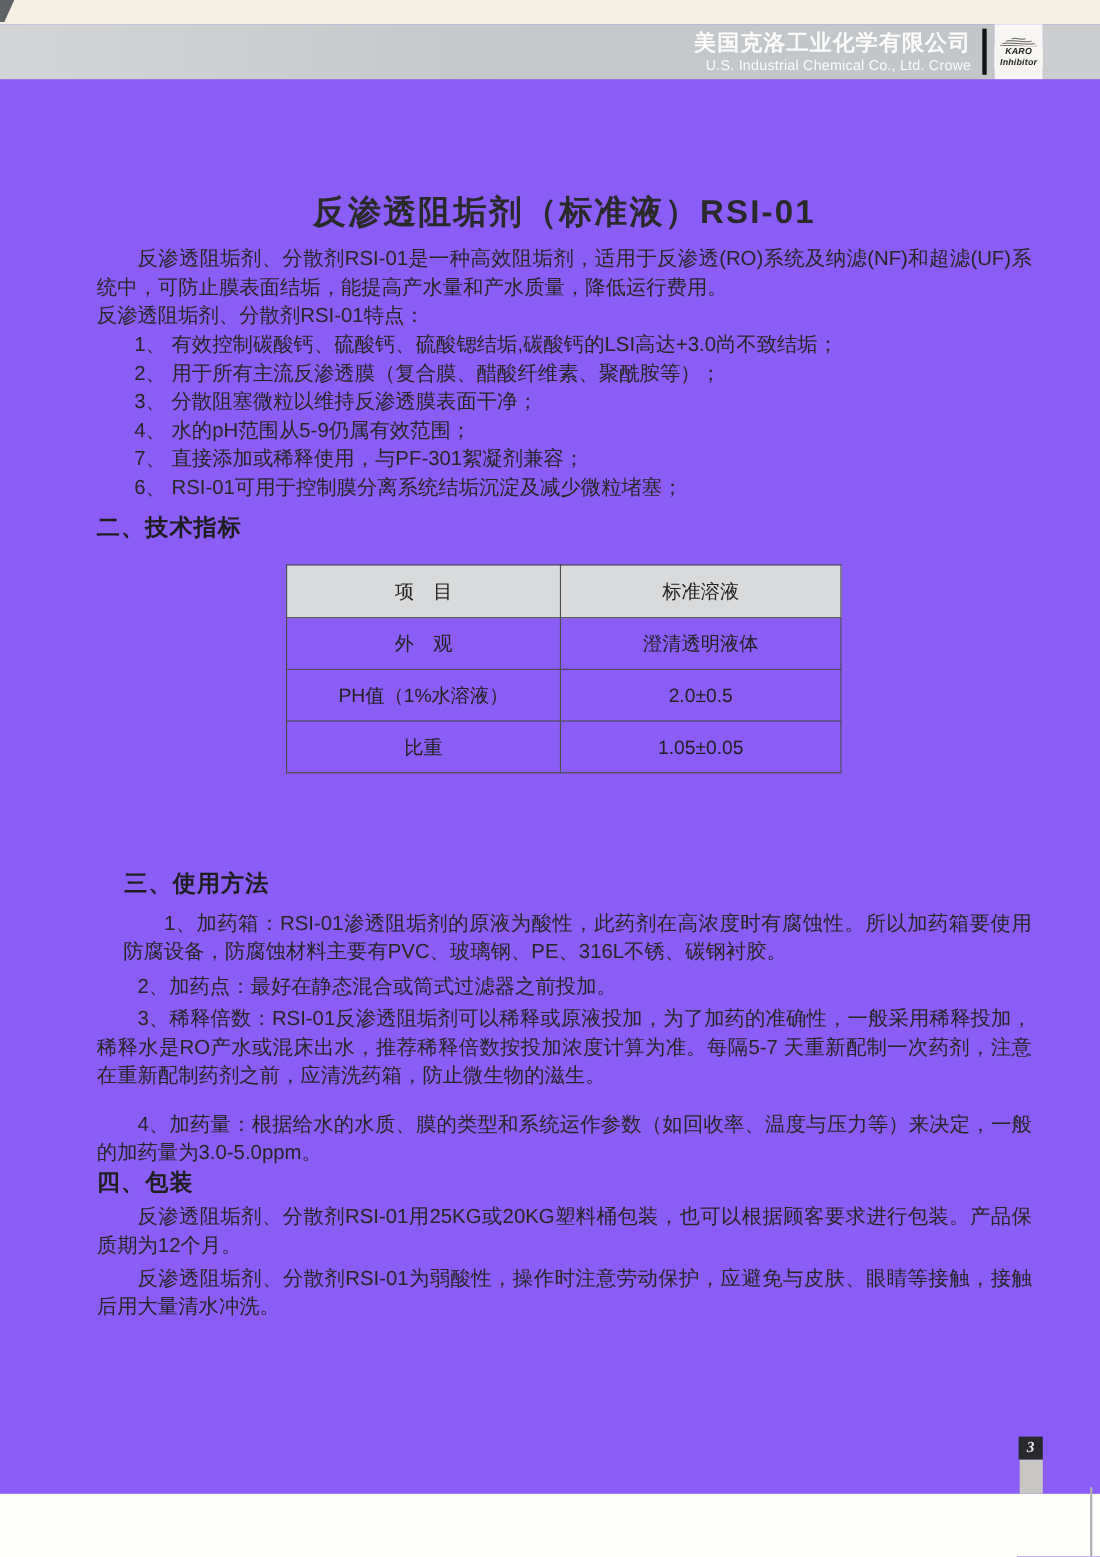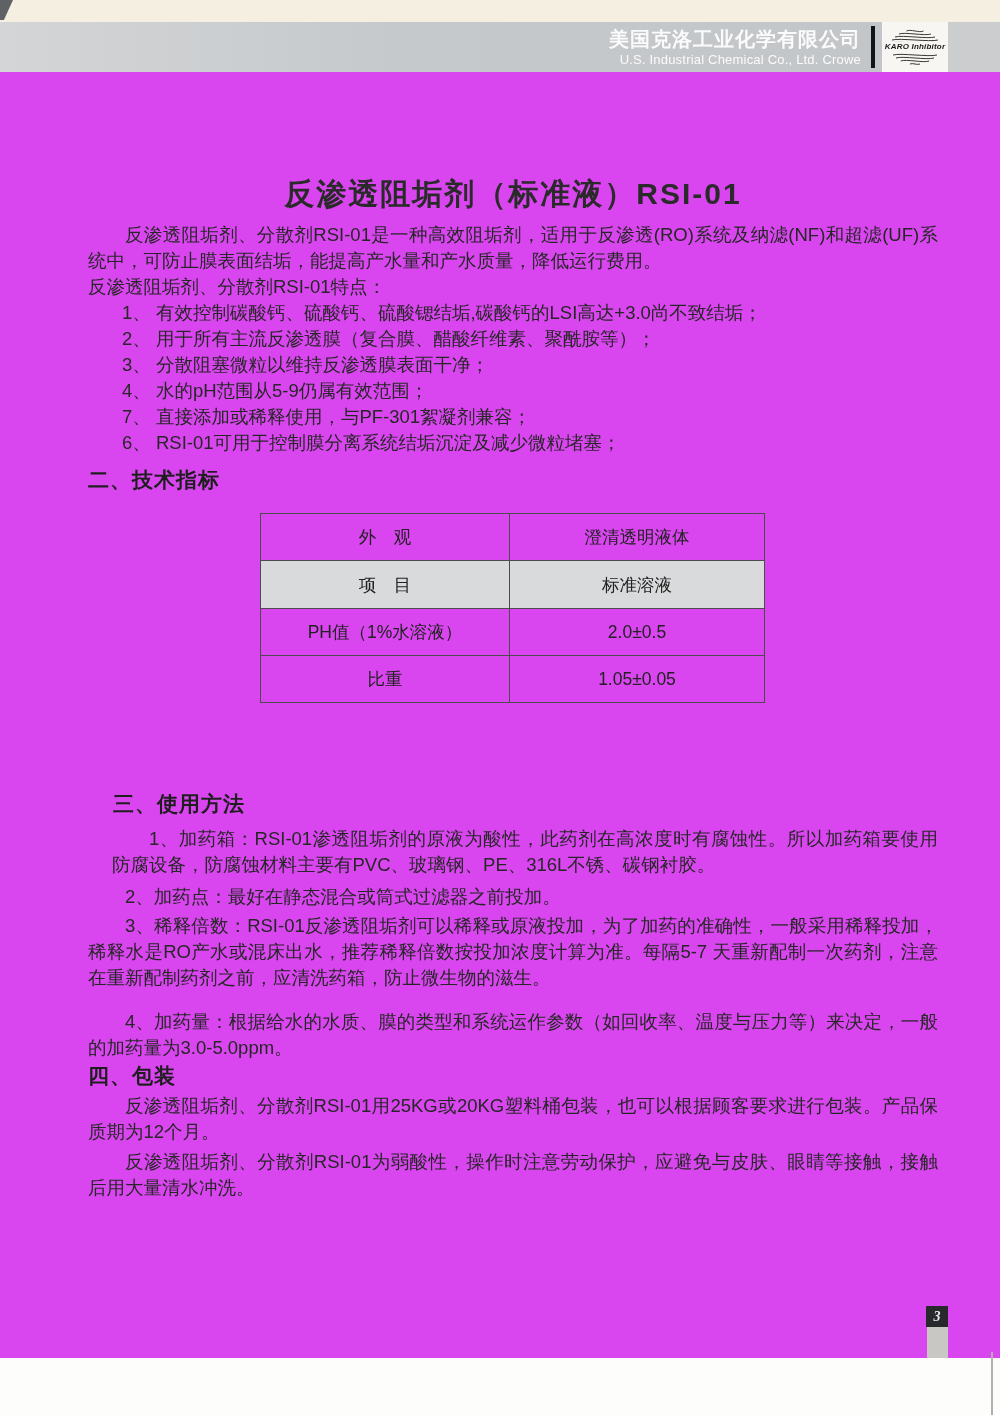--- a/index.html
+++ b/index.html
@@ -5,21 +5,21 @@
   html,body { margin:0; padding:0; }
   body {
     width:1000px; height:1415px;
     background:#fdfdfc;
     font-family:"Liberation Sans", sans-serif;
     position:relative; overflow:hidden;
   }
   .page {
     position:absolute; top:0; left:0;
     width:1000px; height:1358px;
-    background:#d946ef;
+    background:#8b5cf6;
   }
   .top-strip {
     position:absolute; top:0; left:0; width:1000px; height:22px;
     background:#f5efe1;
   }
   .corner-artifact {
     position:absolute; top:0; left:0; width:13px; height:20px;
     background:#5f6265;
     clip-path:polygon(0 0,100% 0,30% 100%,0 100%);
   }
@@ -34,21 +34,21 @@
     display:flex; align-items:center; justify-content:flex-end;
   }
   .company-block { text-align:right; color:#fbfbfb; }
   .company-cn { font-size:20px; font-weight:bold; letter-spacing:1px; line-height:25px; }
   .company-en { font-size:13px; letter-spacing:0.2px; line-height:16px; }
   .band-divider {
     width:4px; height:42px; background:#141414;
     margin:0 7px 0 10px; align-self:center;
   }
   .logo-box {
-    width:66px; height:50px; background:#f8f6f2;
+    width:44px; height:50px; background:#f8f6f2;
     position:relative; display:flex; align-items:center; justify-content:center;
   }
   .logo-text {
     position:absolute; top:20px; left:0; width:100%;
     text-align:center; font-size:8px; font-style:italic; font-weight:bold;
     color:#1b1b1b; background:#f8f6f2; line-height:10px; letter-spacing:0.2px;
   }
   .band-cap { width:52px; height:50px; background:#cbcdcf; }
   
   .content {
@@ -155,26 +155,26 @@
         <p class="body-text feature">7、 直接添加或稀释使用，与PF-301絮凝剂兼容；</p>
         <p class="body-text feature">6、 RSI-01可用于控制膜分离系统结垢沉淀及减少微粒堵塞；</p>
       </div>
     </section>
 
     <section>
       <h2 class="sec-heading" id="h-s2">二、技术指标</h2>
       <table class="spec-table">
         <tbody>
           <tr>
+            <th class="col-item">项　目</th>
+            <th class="col-val">标准溶液</th>
+          </tr>
+          <tr>
             <td>外　观</td>
             <td>澄清透明液体</td>
-          </tr>
-          <tr>
-            <th class="col-item">项　目</th>
-            <th class="col-val">标准溶液</th>
           </tr>
           <tr>
             <td>PH值（1%水溶液）</td>
             <td>2.0±0.5</td>
           </tr>
           <tr>
             <td>比重</td>
             <td>1.05±0.05</td>
           </tr>
         </tbody>

